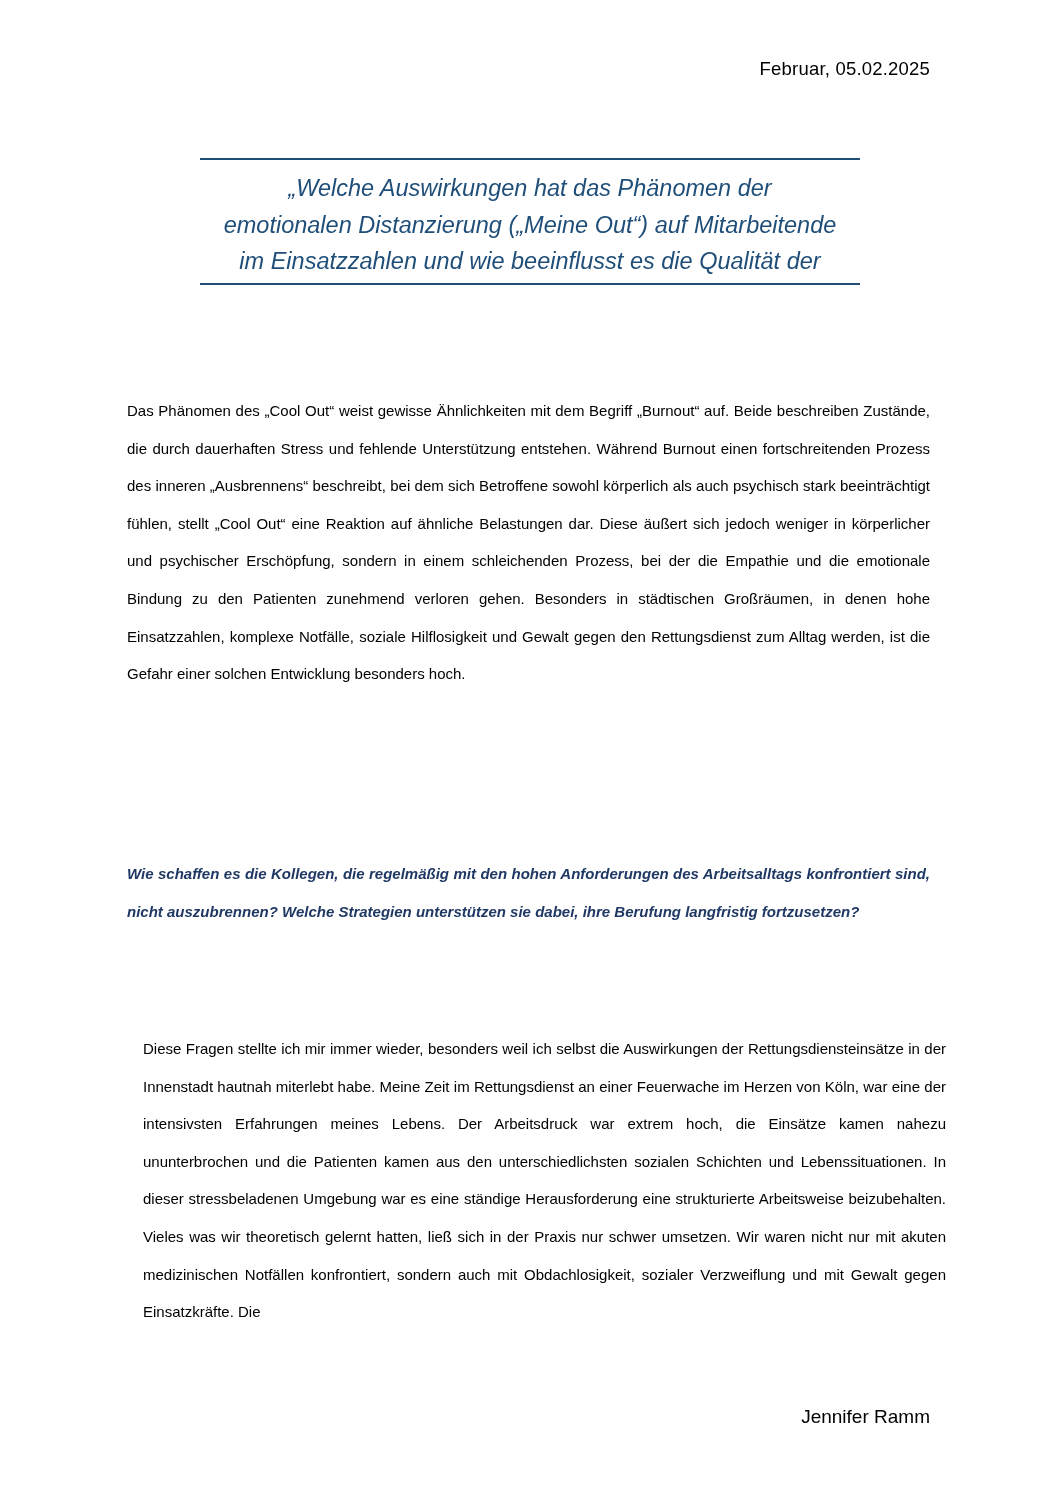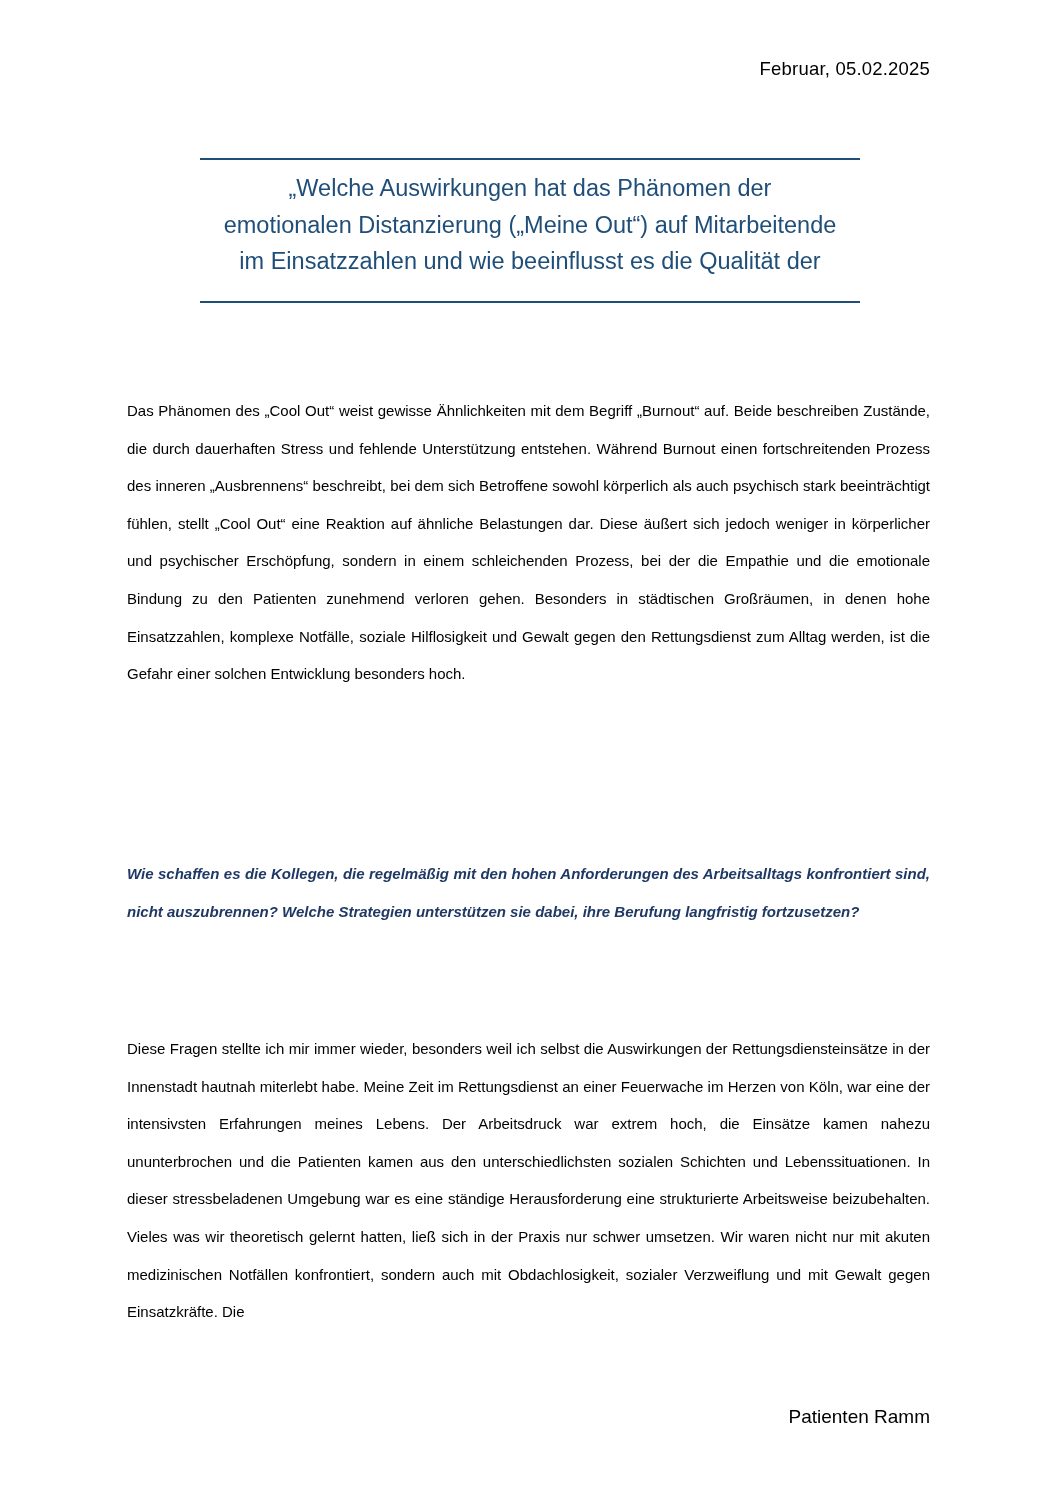--- a/index.html
+++ b/index.html
@@ -24,21 +24,22 @@
     color: #000000;
     letter-spacing: 0.2px;
   }
   .title-block {
     position: absolute;
     top: 158px;
     left: 200px;
     width: 660px;
     border-top: 2px solid #1F4E79;
     border-bottom: 2px solid #1F4E79;
-    padding: 10px 0 21px 0;
+    padding: 10px 0 3px 0;
+    font-style: italic;
   }
   .title-line {
     font-size: 23.5px;
     line-height: 36.6px;
     text-align: center;
     color: #1F4E79;
     font-weight: 400;
     white-space: nowrap;
   }
   .body-par {
@@ -51,21 +52,21 @@
     text-align: justify;
     color: #000000;
   }
   .par-1 { top: 392px; }
   .par-question {
     top: 855px;
     font-weight: bold;
     font-style: italic;
     color: #1F3864;
   }
-  .par-2 { top: 1030px; }
+  .par-2 { top: 1030px; margin-left: 16px; }
   .author {
     position: absolute;
     top: 1406px;
     right: 128px;
     font-size: 19px;
     color: #000000;
   }
 </style>
 </head>
 <body>
@@ -79,15 +80,15 @@
     <div class="title-line">emotionalen Distanzierung („Meine Out“) auf Mitarbeitende</div>
     <div class="title-line">im Einsatzzahlen und wie beeinflusst es die Qualität der</div>
   </div>
 
   <p class="body-par par-1">Das Phänomen des „Cool Out“ weist gewisse Ähnlichkeiten mit dem Begriff „Burnout“ auf. Beide beschreiben Zustände, die durch dauerhaften Stress und fehlende Unterstützung entstehen. Während Burnout einen fortschreitenden Prozess des inneren „Ausbrennens“ beschreibt, bei dem sich Betroffene sowohl körperlich als auch psychisch stark beeinträchtigt fühlen, stellt „Cool Out“ eine Reaktion auf ähnliche Belastungen dar. Diese äußert sich jedoch weniger in körperlicher und psychischer Erschöpfung, sondern in einem schleichenden Prozess, bei der die Empathie und die emotionale Bindung zu den Patienten zunehmend verloren gehen. Besonders in städtischen Großräumen, in denen hohe Einsatzzahlen, komplexe Notfälle, soziale Hilflosigkeit und Gewalt gegen den Rettungsdienst zum Alltag werden, ist die Gefahr einer solchen Entwicklung besonders hoch.</p>
 
   <p class="body-par par-question">Wie schaffen es die Kollegen, die regelmäßig mit den hohen Anforderungen des Arbeitsalltags konfrontiert sind, nicht auszubrennen? Welche Strategien unterstützen sie dabei, ihre Berufung langfristig fortzusetzen?</p>
 
   <p class="body-par par-2">Diese Fragen stellte ich mir immer wieder, besonders weil ich selbst die Auswirkungen der Rettungsdiensteinsätze in der Innenstadt hautnah miterlebt habe. Meine Zeit im Rettungsdienst an einer Feuerwache im Herzen von Köln, war eine der intensivsten Erfahrungen meines Lebens. Der Arbeitsdruck war extrem hoch, die Einsätze kamen nahezu ununterbrochen und die Patienten kamen aus den unterschiedlichsten sozialen Schichten und Lebenssituationen. In dieser stressbeladenen Umgebung war es eine ständige Herausforderung eine strukturierte Arbeitsweise beizubehalten. Vieles was wir theoretisch gelernt hatten, ließ sich in der Praxis nur schwer umsetzen. Wir waren nicht nur mit akuten medizinischen Notfällen konfrontiert, sondern auch mit Obdachlosigkeit, sozialer Verzweiflung und mit Gewalt gegen Einsatzkräfte. Die</p>
 
-  <div class="author">Patienten Ramm</div>
+  <div class="author">Jennifer Ramm</div>
 
 </div>
 
 </body></html>

